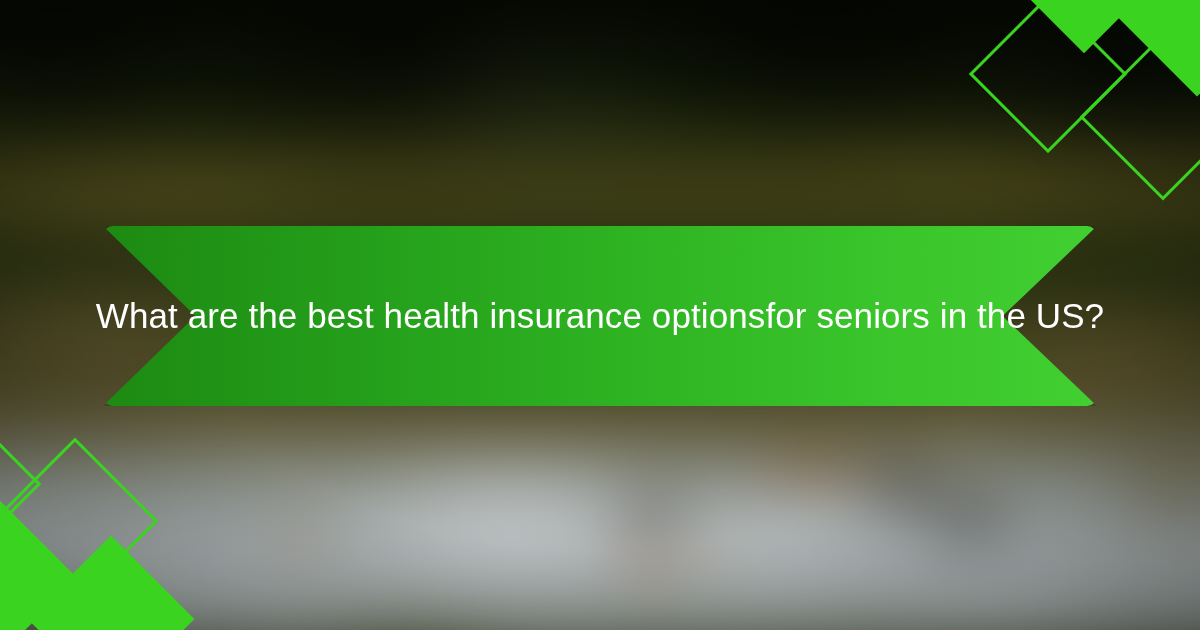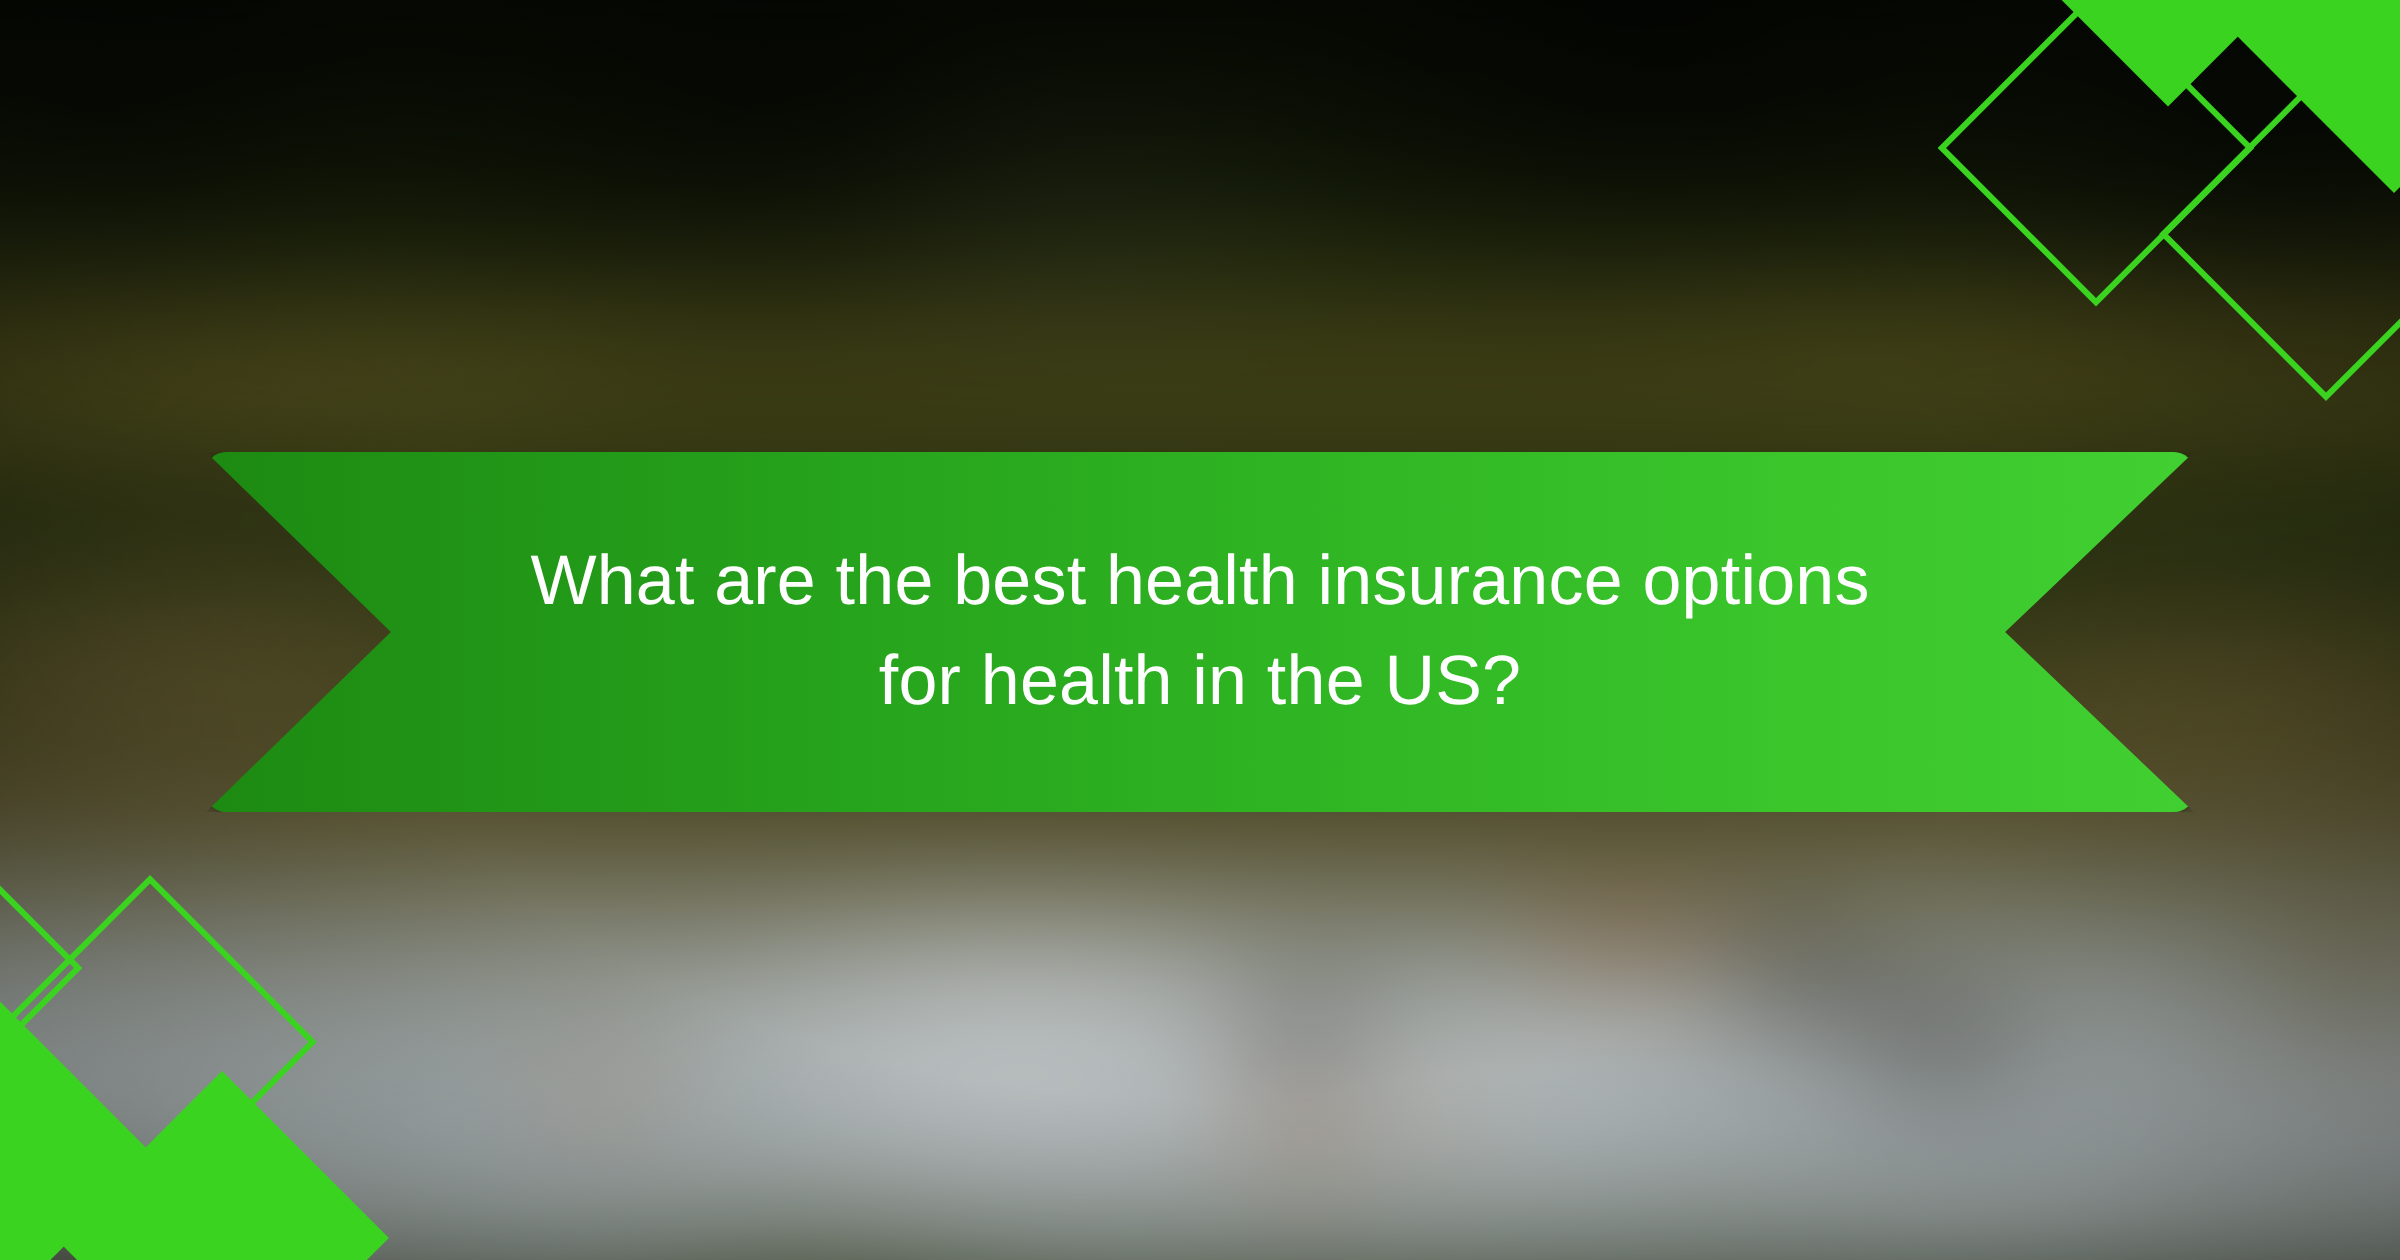--- a/index.html
+++ b/index.html
@@ -135,21 +135,21 @@
       0% 0%, 100% 0%, 100% 0%,
       90.5% 50%, 100% 100%, 100% 100%,
       0% 100%, 9.3% 50%);
     border-radius: 10px;
     filter: drop-shadow(0 2px 4px rgba(0,0,0,.35));
   }
   #banner-text {
     position: absolute;
     inset: 0;
     display: flex;
-    flex-direction: column;
+    flex-direction: row;
     align-items: center;
     justify-content: center;
     padding: 0 130px;
     box-sizing: border-box;
     text-align: center;
     color: #ffffff;
     font-size: 35px;
     line-height: 1.42;
     font-weight: 400;
     letter-spacing: .1px;
@@ -181,17 +181,17 @@
       <div class="sq sq-fill" style="left: -58px; top: 122px; width: 112px; height: 112px;"></div>
       <div class="sq sq-fill" style="left: 52px; top: 160px; width: 118px; height: 118px;"></div>
       <div class="sq sq-line" style="left: -94px; top: 28px; width: 112px; height: 112px;"></div>
       <div class="sq sq-line" style="left: 16px; top: 62px; width: 118px; height: 118px;"></div>
     </div>
 
   <div id="banner-wrap">
     <div id="banner-shape"></div>
     <div id="banner-text">
       <span class="tline">What are the best health insurance options</span>
-      <span class="tline">for health in the US?</span>
+      <span class="tline">for seniors in the US?</span>
     </div>
   </div>
 
 </div>
 
 </body></html>

